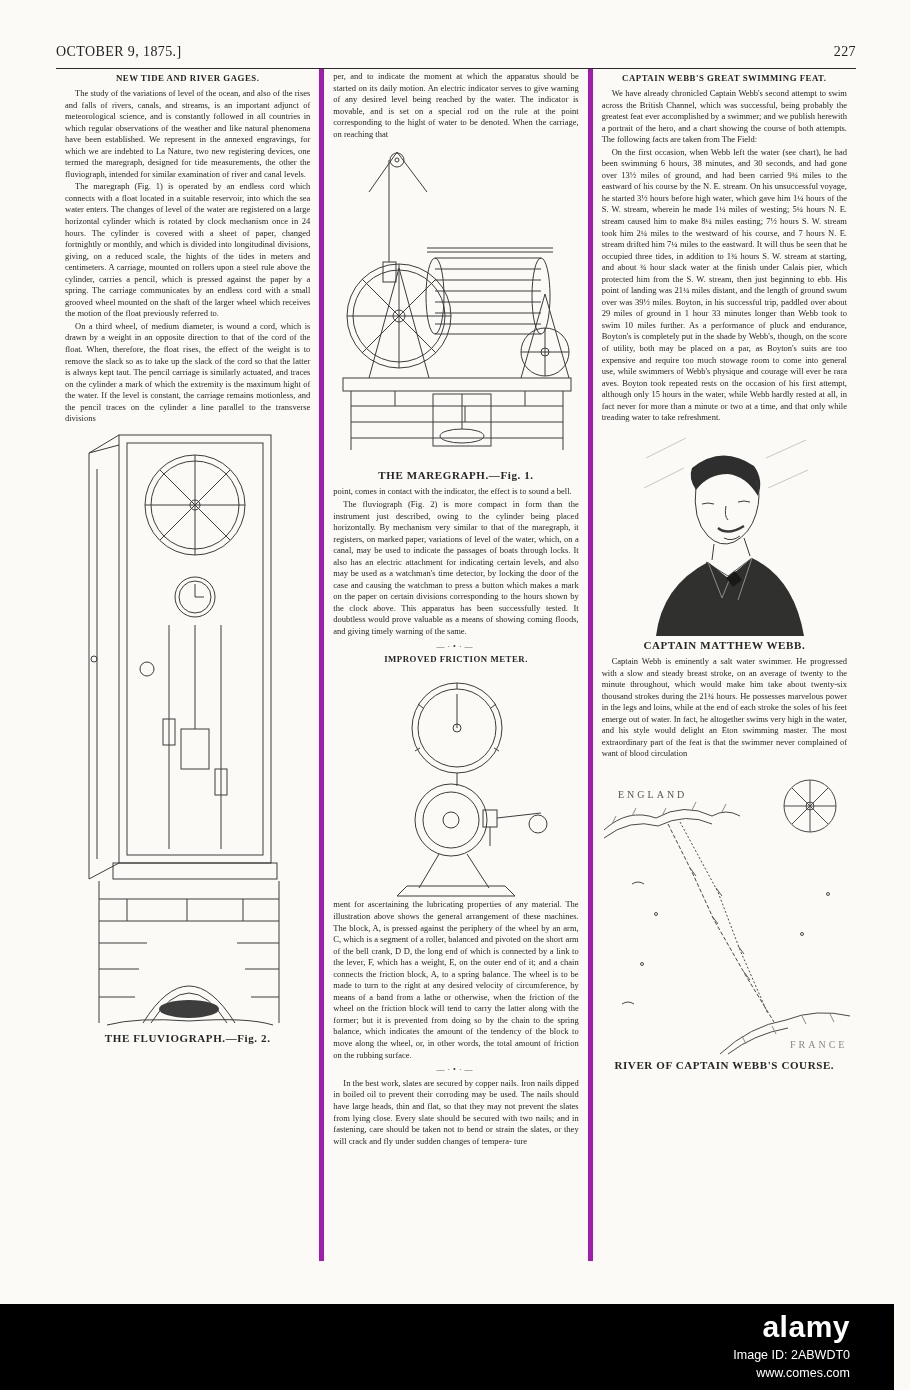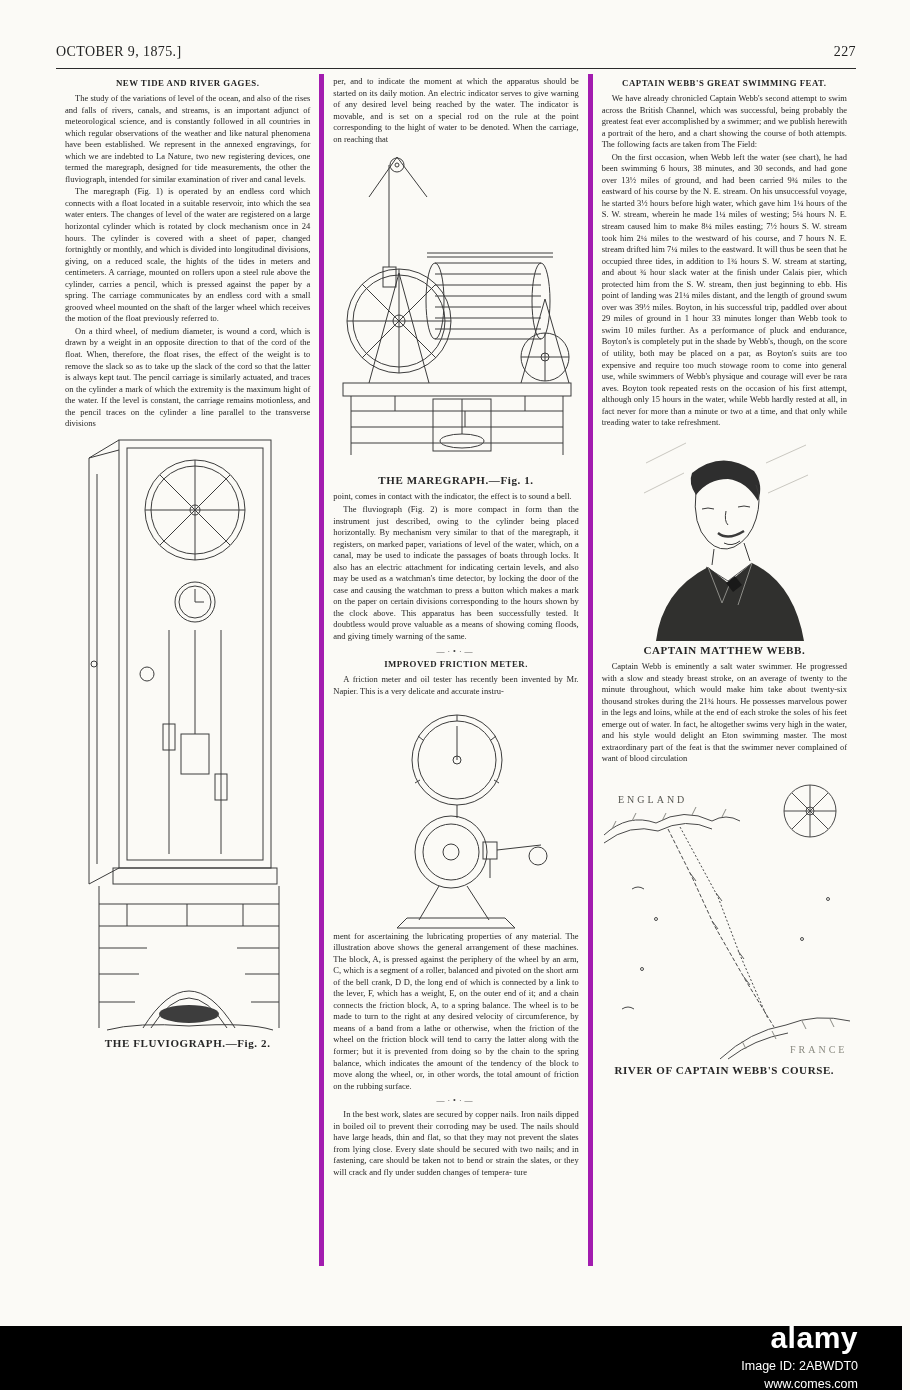--- a/index.html
+++ b/index.html
@@ -15,21 +15,21 @@
     display:flex; justify-content:space-between; align-items:flex-end;
     border-bottom:1.5px solid #2b2b2b; padding-bottom:5px;
   }
   .mh-date, .mh-pageno { font-size:14px; letter-spacing:.4px; padding-bottom:3px; }
   .mh-title {
     font-family:"DejaVu Serif", serif; font-style:italic; font-weight:bold;
     font-size:31px; letter-spacing:1px; color:#1d1d1d;
   }
 
   
-  .columns { display:flex; margin-top:5px; height:1192px; overflow:hidden; }
+  .columns { display:flex; height:1192px; overflow:hidden; }
   .col {
     flex:1 1 0; padding:2px 9px 0 9px; overflow:hidden;
     font-size:8.5px; line-height:1.36; text-align:justify;
     color:#262626;
   }
   .col + .col { border-left:5px solid #a21caf; }
   h2.art {
     text-align:center; font-size:8.8px; font-weight:bold;
     letter-spacing:.5px; margin:2px 0 3px 0;
   }
@@ -38,21 +38,21 @@
   .figure { text-align:center; margin:4px 0 1px 0; line-height:0; }
   .figcap {
     text-align:center; font-size:11px; font-weight:bold;
     letter-spacing:.6px; margin:3px 0 4px 0; line-height:1.2;
   }
   .ornament { text-align:center; font-size:8px; color:#444; letter-spacing:3px; margin:4px 0 2px 0; }
   svg { display:inline-block; }
 
   
   .alamy-bar {
-    position:absolute; left:0; right:8px; bottom:0; height:64px;
+    position:absolute; left:0; right:16px; bottom:0; height:86px;
     background:#000; color:#fff;
     display:flex; justify-content:flex-end; align-items:center;
     padding-right:44px; box-sizing:border-box;
     font-family:"Liberation Sans", sans-serif;
   }
   .alamy-stack { text-align:right; }
   .alamy-logo { font-size:30px; font-weight:bold; letter-spacing:.5px; line-height:1; margin-bottom:4px; }
   .alamy-meta { font-size:12.5px; line-height:1.45;margin-left:24px; }
 </style>
 </head>
@@ -194,21 +194,20 @@
             </g>
           </svg>
         </div>
         <div class="figcap">THE MAREGRAPH.—Fig. 1.</div>
 
         <p class="noind">point, comes in contact with the indicator, the effect is to sound a bell.</p>
         <p>The fluviograph (Fig. 2) is more compact in form than the instrument just described, owing to the cylinder being placed horizontally. By mechanism very similar to that of the maregraph, it registers, on marked paper, variations of level of the water, which, on a canal, may be used to indicate the passages of boats through locks. It also has an electric attachment for indicating certain levels, and also may be used as a watchman's time detector, by locking the door of the case and causing the watchman to press a button which makes a mark on the paper on certain divisions corresponding to the hours shown by the clock above. This apparatus has been successfully tested. It doubtless would prove valuable as a means of showing coming floods, and giving timely warning of the same.</p>
 
         <div class="ornament">—·•·—</div>
         <h2 class="art">IMPROVED FRICTION METER.</h2>
-        <p>A friction meter and oil tester has recently been invented by Mr. Napier. This is a very delicate and accurate instru-</p>
 
         <div class="figure">
           <svg width="198" height="228" viewBox="0 0 198 228">
             <g stroke="#3c3c3c" fill="none" stroke-width="1">
 
               <circle cx="100" cy="58" r="45"></circle>
               <circle cx="100" cy="58" r="39"></circle>
               <circle cx="100" cy="58" r="4"></circle>
               <line x1="100" y1="58" x2="100" y2="24"></line>
               <line x1="100" y1="19" x2="100" y2="13"></line>

